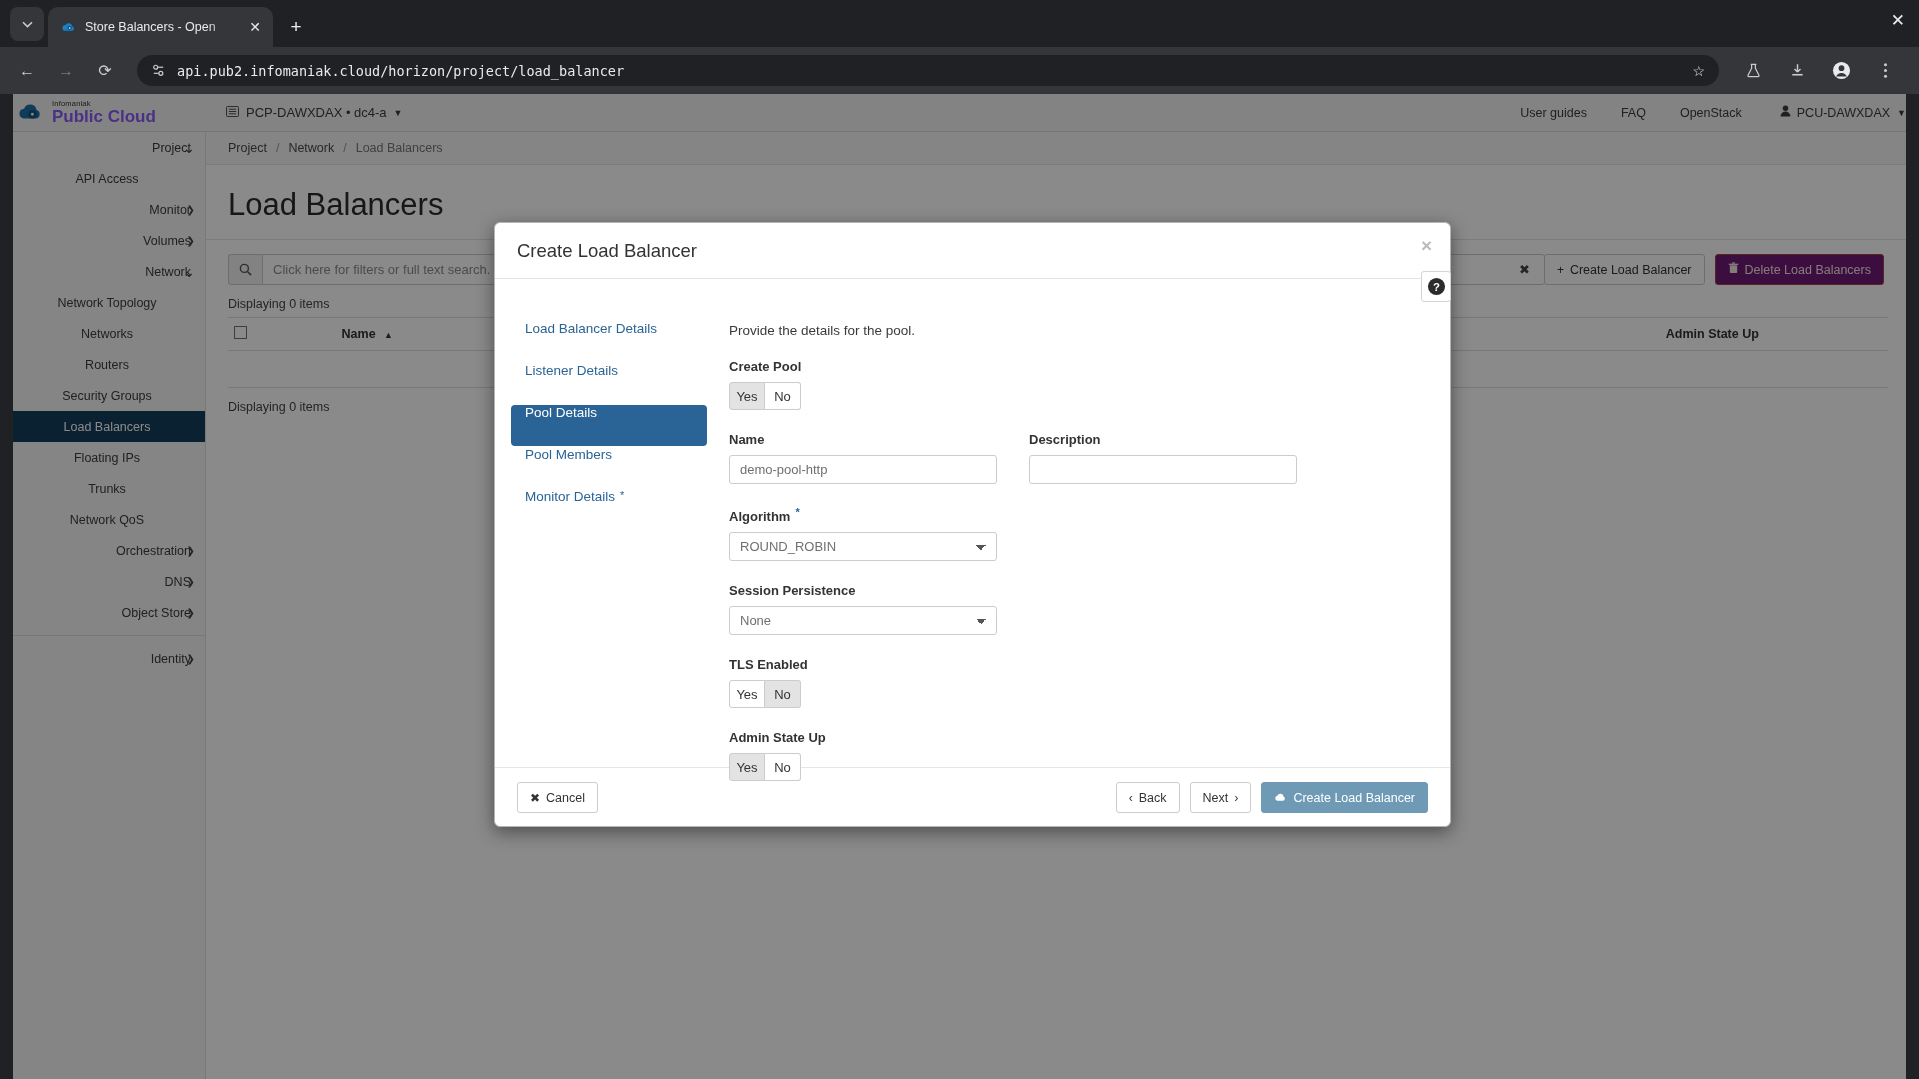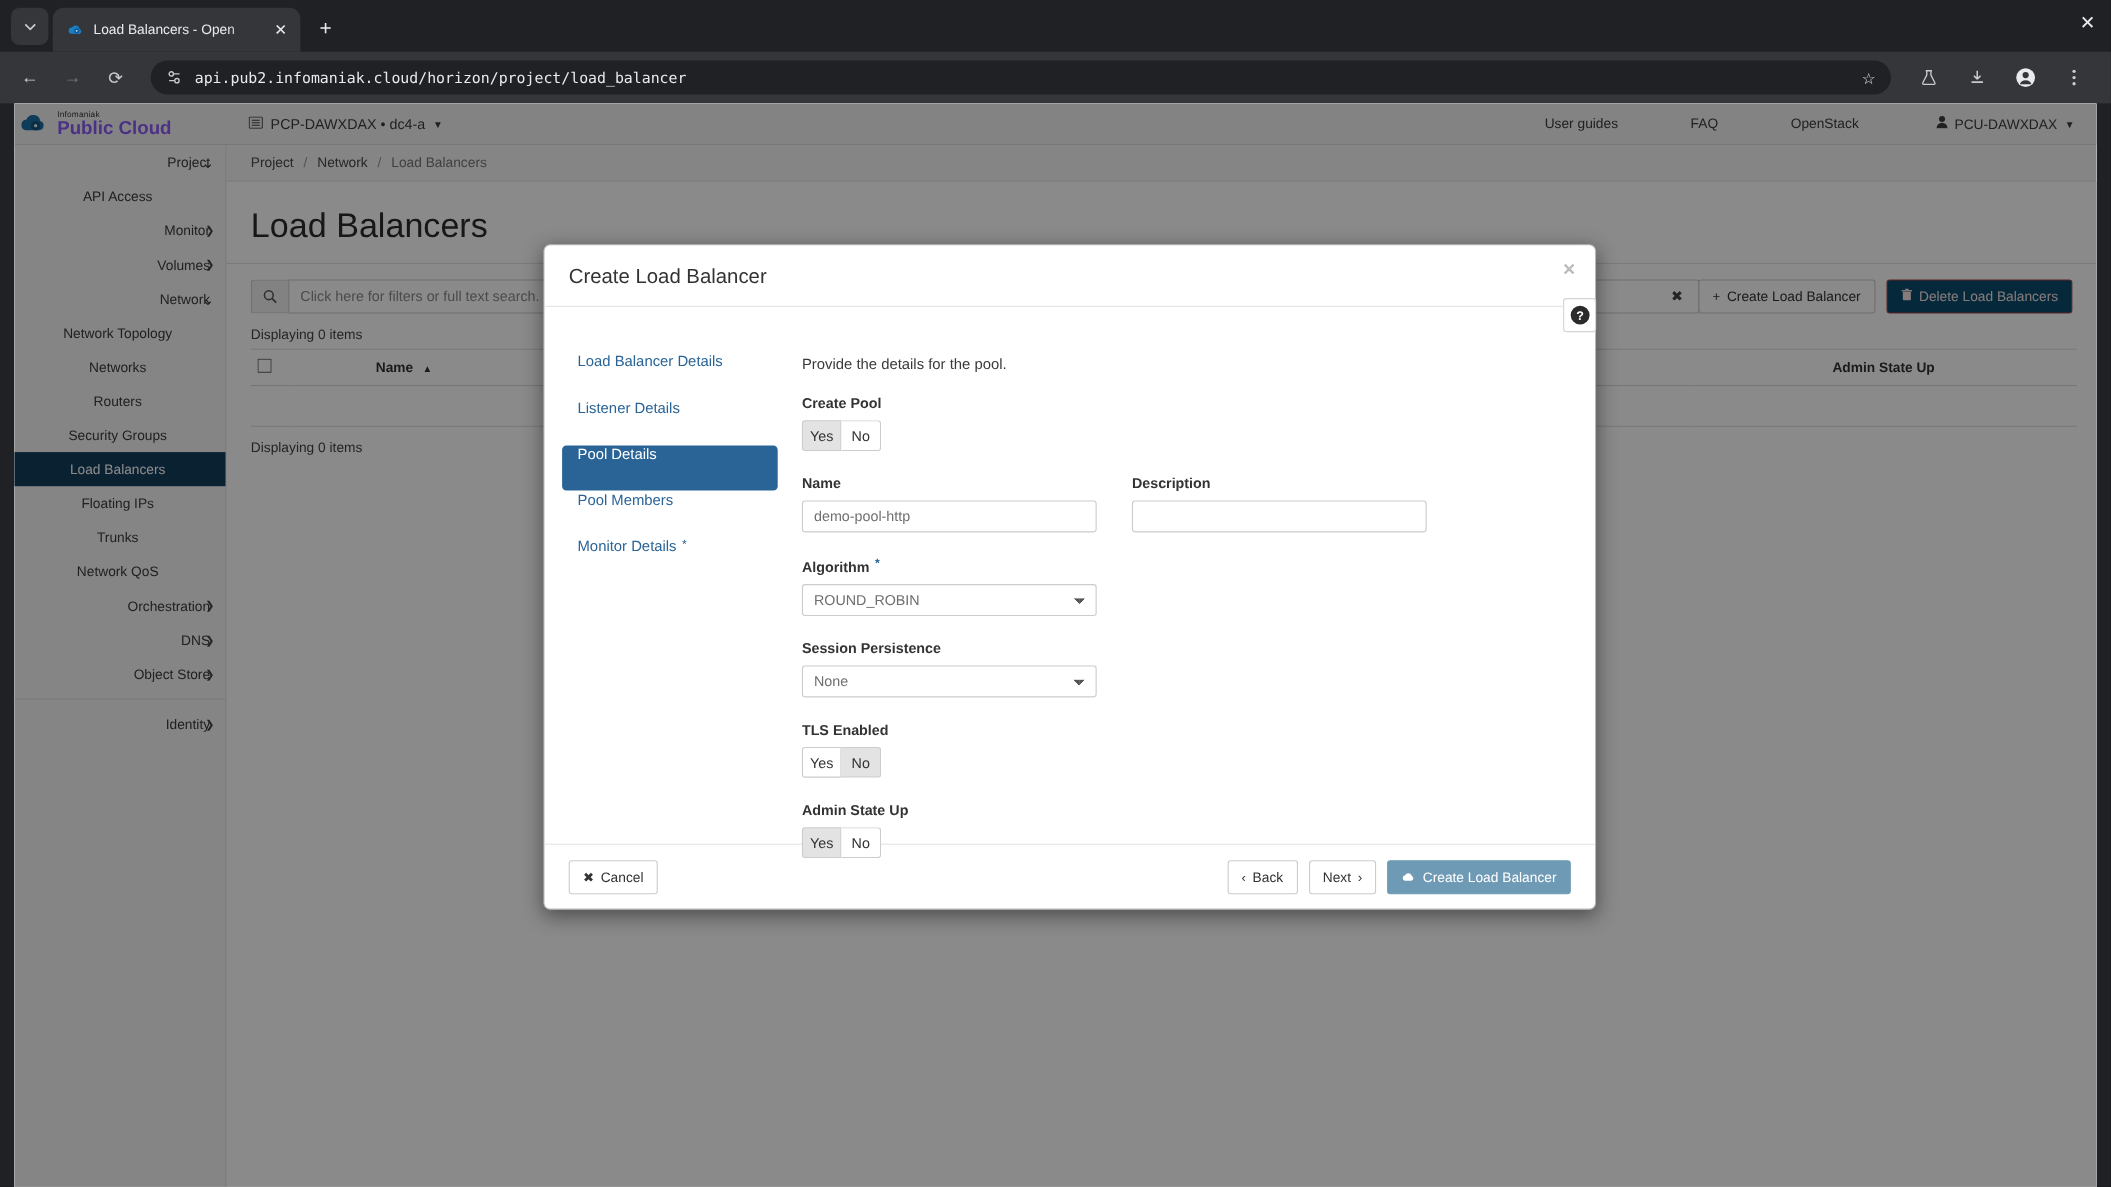--- a/index.html
+++ b/index.html
@@ -99,22 +99,22 @@
   .logo-mark { width: 28px; height: 28px; margin-right: 7px; }
   .logo-text { line-height: 1; }
   .logo-small { font-size: 7.5px; color: #333; display:block; letter-spacing:.2px;}
   .logo-big { font-size: 17px; font-weight: bold; color: #8b5cf6; display:block; margin-top:1px;}
   #hz-project {
     display: flex; align-items: center; color: #3c3c3c; font-size: 13px; margin-left: 10px; padding-left: 28px;
   }
   #hz-project .pj-icon { margin-right: 7px; font-size: 12px; }
   .caret-down { margin-left: 7px; font-size: 9px; }
   #hz-topright {
-    margin-left: auto; display: flex; padding-right: 20px;
-    color: #3c3c3c; font-size: 12.5px; gap: 32px;
+    margin-left: auto; display: flex; align-items: center; 
+    color: #3c3c3c; font-size: 12.5px;
   }
   #hz-topright .hz-link { margin-left: 34px; }
   #hz-user { margin-left: 38px; display: flex; align-items: center; }
   #hz-user .u-icon { margin-right: 6px; font-size: 12px; }
 
   
   #hz-side {
     position: absolute; left: 0; top: 38px; width: 193px; height: 947px;
     background: #f5f5f5; border-right: 1px solid #dedede;
     font-size: 12.5px;
@@ -166,21 +166,21 @@
   }
   .btn {
     height: 31px; border-radius: 3px; border: 1px solid #ccc; background: #fff;
     color: #333; font-size: 12.5px; padding: 0 12px;
     display: inline-flex; align-items: center; white-space: nowrap;
     font-family: "Liberation Sans", sans-serif;
   }
   .btn .bi { margin-right: 6px; font-size: 12px; }
   #btn-create-lb { margin-left: 14px; }
   #btn-delete-lb {
-    margin-left: 10px; background: #0c4a6e; border-color: #a94442; color: #f4e3e3;
+    margin-left: 10px; background: #701a75; border-color: #a94442; color: #f4e3e3;
   }
   .count-line { padding: 12px 0 6px 22px; font-size: 12.5px; color: #444; }
   #lb-table { width: 1660px; margin-left: 22px; border-collapse: collapse; }
   #lb-table th {
     font-size: 12.5px; color: #333; text-align: center; font-weight: bold;
     padding: 8px 4px; border-bottom: 1px solid #ddd; border-top: 1px solid #ddd;
   }
   #lb-table th.col-check { width: 36px; text-align: left; padding-left: 6px;}
   #lb-table .sortc { font-size: 9px; margin-left: 5px; color: #333;}
   #lb-table td.empty { height: 37px; border-bottom: 1px solid #ddd; }
@@ -264,21 +264,21 @@
         </svg>
     </div>
     <div class="browser-tab">
       <span class="tab-favicon">
         <svg width="15" height="15" viewBox="0 0 16 16">
           <path d="M4.3 11.4a3 3 0 0 1 .4-6 4 4 0 0 1 7.4 1.3 2.6 2.6 0 0 1-.6 5z" fill="#1b7fc4"></path>
           <circle cx="9.3" cy="8.6" r="2.5" fill="#0d5b94"></circle>
           <circle cx="9.3" cy="8.6" r="0.9" fill="#cfe6f6"></circle>
         </svg>
       </span>
-      <span class="tab-title">Load Balancers - Open</span>
+      <span class="tab-title">Store Balancers - Open</span>
       <span class="tab-close">✕</span>
     </div>
     <div class="tab-newbtn">+</div>
     <div class="window-close">✕</div>
   </div>
 
   <div id="toolbar">
     <div class="nav-icon">←</div>
     <div class="nav-icon dim">→</div>
     <div class="nav-icon">⟳</div>

